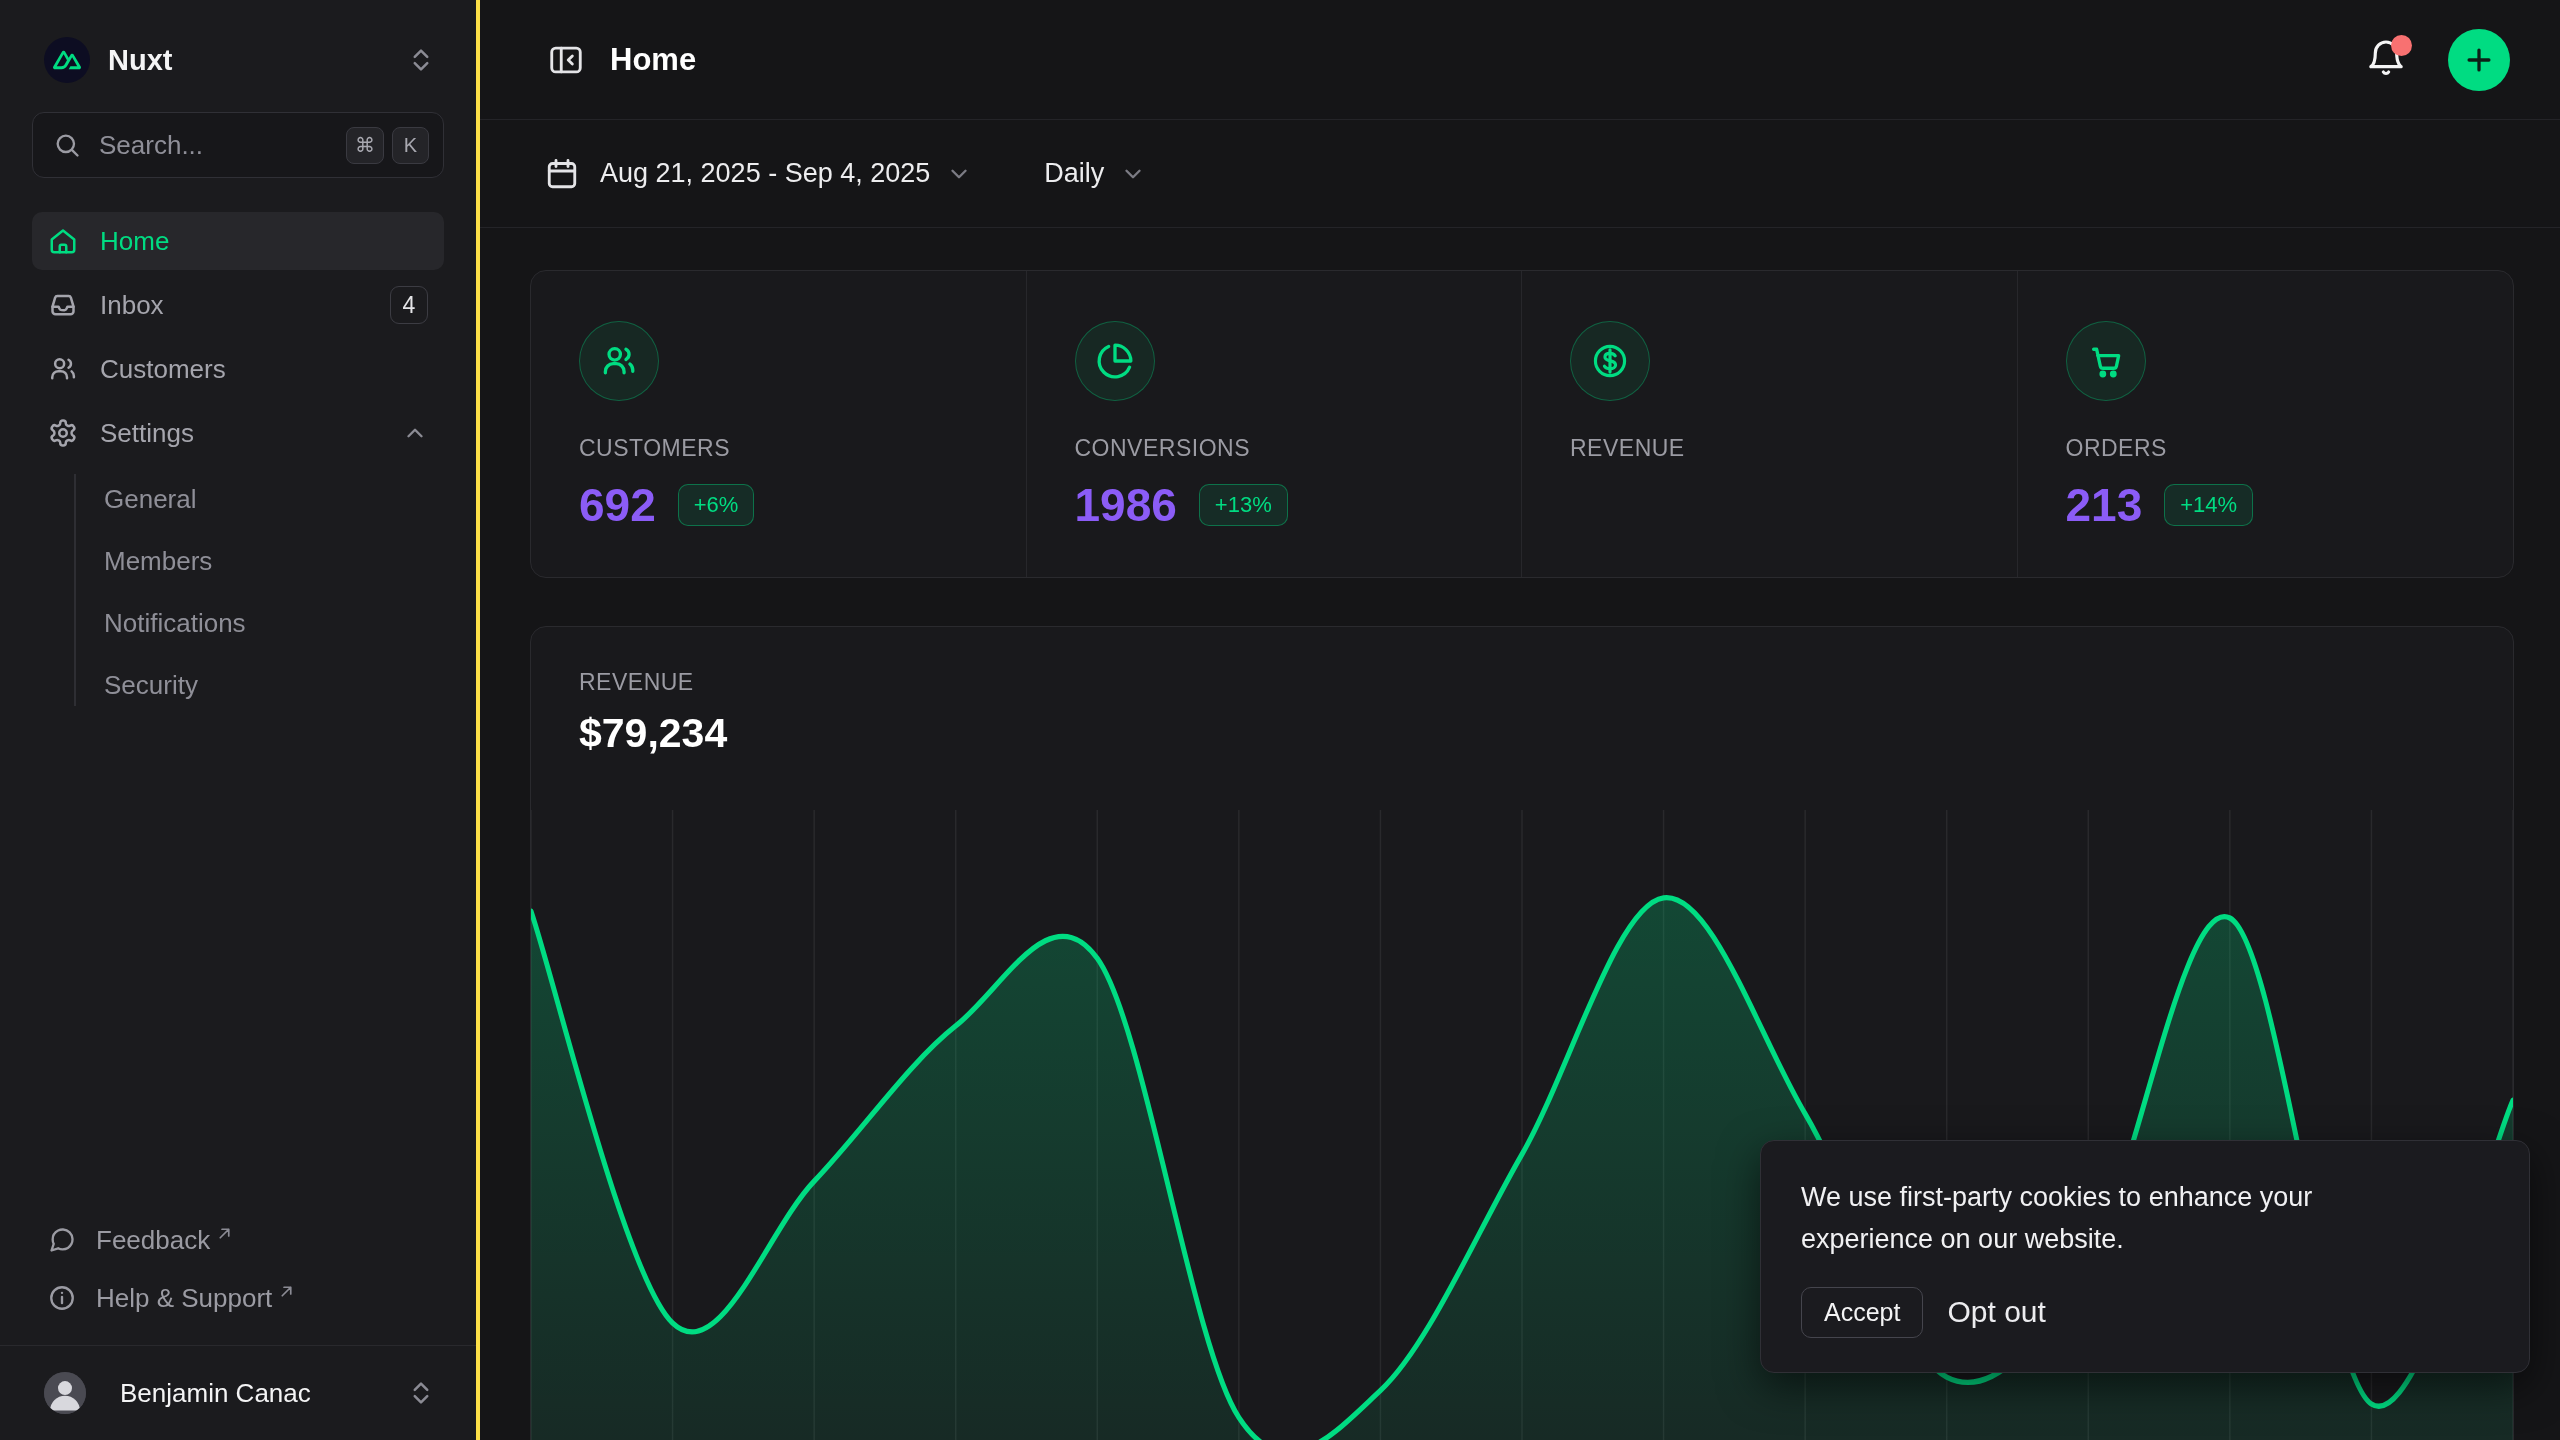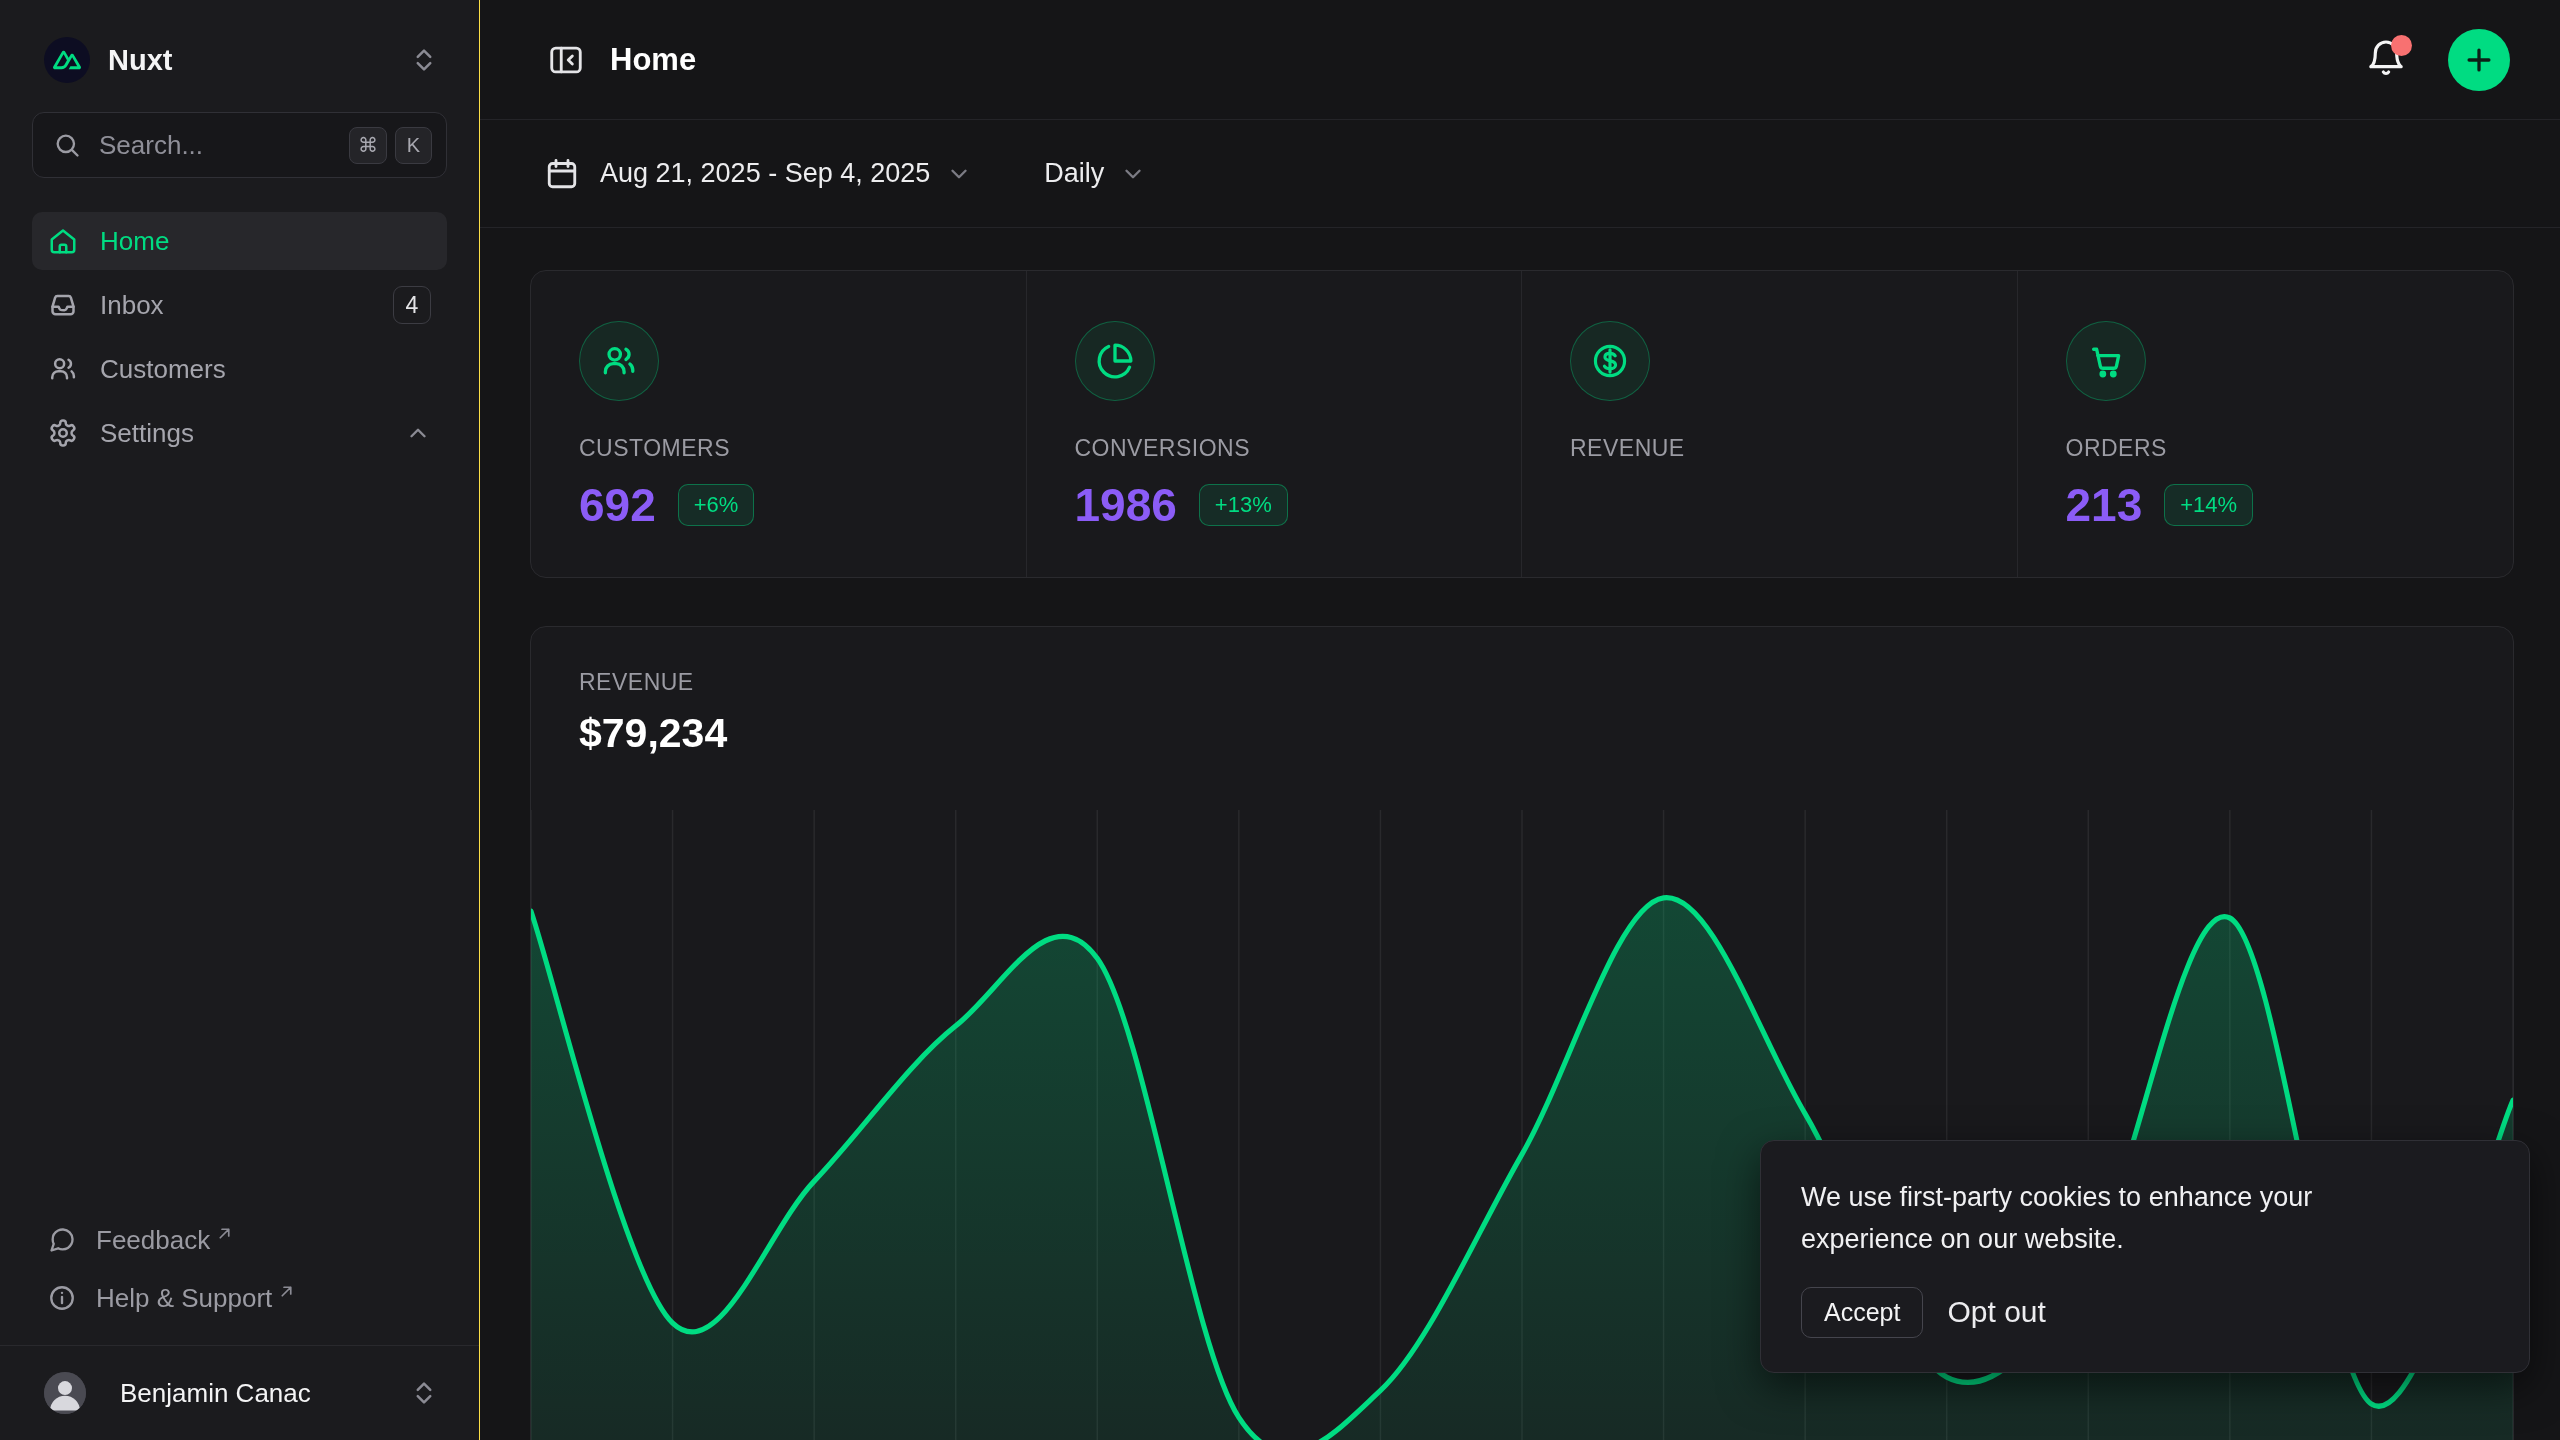--- a/index.html
+++ b/index.html
@@ -7,21 +7,21 @@
   body {
     font-family:"Liberation Sans","DejaVu Sans",sans-serif;
     background:#141416; color:#f4f4f5;
     display:flex;
   }
   svg { display:block; }
 
   
   .sidebar {
     width:480px; height:1440px; background:#1b1b1e;
-    border-right:1px solid #fde047;
+    border-right:4px solid #fde047;
     display:flex; flex-direction:column; padding:24px 32px 0 32px;
     flex-shrink:0;
   }
   .org-row { display:flex; align-items:center; height:72px; padding:0 8px 0 12px; border-radius:10px; cursor:pointer; }
   .org-logo { width:46px; height:46px; border-radius:50%; background:#0d0d22; display:flex; align-items:center; justify-content:center; }
   .org-logo svg { width:28px; height:28px; }
   .org-name { font-size:29px; font-weight:600; color:#f4f4f5; margin-left:18px; flex:1; }
   .updown { color:#8b8b94; width:30px; height:30px; }
 
   .search-bar {
@@ -190,20 +190,26 @@
     </div>
     <div class="nav-item">
       <svg class="nicon" viewBox="0 0 24 24" fill="none" stroke="currentColor" stroke-width="2" stroke-linecap="round" stroke-linejoin="round">
           <path d="M12.22 2h-.44a2 2 0 0 0-2 2v.18a2 2 0 0 1-1 1.73l-.43.25a2 2 0 0 1-2 0l-.15-.08a2 2 0 0 0-2.73.73l-.22.38a2 2 0 0 0 .73 2.73l.15.1a2 2 0 0 1 1 1.72v.51a2 2 0 0 1-1 1.74l-.15.09a2 2 0 0 0-.73 2.73l.22.38a2 2 0 0 0 2.73.73l.15-.08a2 2 0 0 1 2 0l.43.25a2 2 0 0 1 1 1.73V20a2 2 0 0 0 2 2h.44a2 2 0 0 0 2-2v-.18a2 2 0 0 1 1-1.73l.43-.25a2 2 0 0 1 2 0l.15.08a2 2 0 0 0 2.73-.73l.22-.39a2 2 0 0 0-.73-2.73l-.15-.08a2 2 0 0 1-1-1.74v-.5a2 2 0 0 1 1-1.74l.15-.09a2 2 0 0 0 .73-2.73l-.22-.38a2 2 0 0 0-2.73-.73l-.15.08a2 2 0 0 1-2 0l-.43-.25a2 2 0 0 1-1-1.73V4a2 2 0 0 0-2-2z"></path>
           <circle cx="12" cy="12" r="3"></circle>
         </svg>
       <span class="nlabel">Settings</span>
       <svg class="chev" viewBox="0 0 24 24" fill="none" stroke="currentColor" stroke-width="2.2" stroke-linecap="round" stroke-linejoin="round">
           <path d="m6 15 6-6 6 6"></path>
         </svg>
+    </div>
+    <div class="sub-list">
+      <div class="sub-item">General</div>
+      <div class="sub-item">Members</div>
+      <div class="sub-item">Notifications</div>
+      <div class="sub-item">Security</div>
     </div>
   </nav>
 
   <div class="sidebar-bottom">
     <div class="foot-link">
       <svg class="nicon" viewBox="0 0 24 24" fill="none" stroke="currentColor" stroke-width="2" stroke-linecap="round" stroke-linejoin="round">
           <path d="M21 11.5a8.38 8.38 0 0 1-.9 3.8 8.5 8.5 0 0 1-7.6 4.7 8.38 8.38 0 0 1-3.8-.9L3 21l1.9-5.7a8.38 8.38 0 0 1-.9-3.8 8.5 8.5 0 0 1 4.7-7.6 8.38 8.38 0 0 1 3.8-.9h.5a8.48 8.48 0 0 1 8 8v.5z"></path>
         </svg>
       <span class="flabel">Feedback</span>
       <svg class="ext" viewBox="0 0 24 24" fill="none" stroke="currentColor" stroke-width="2.4" stroke-linecap="round" stroke-linejoin="round">

